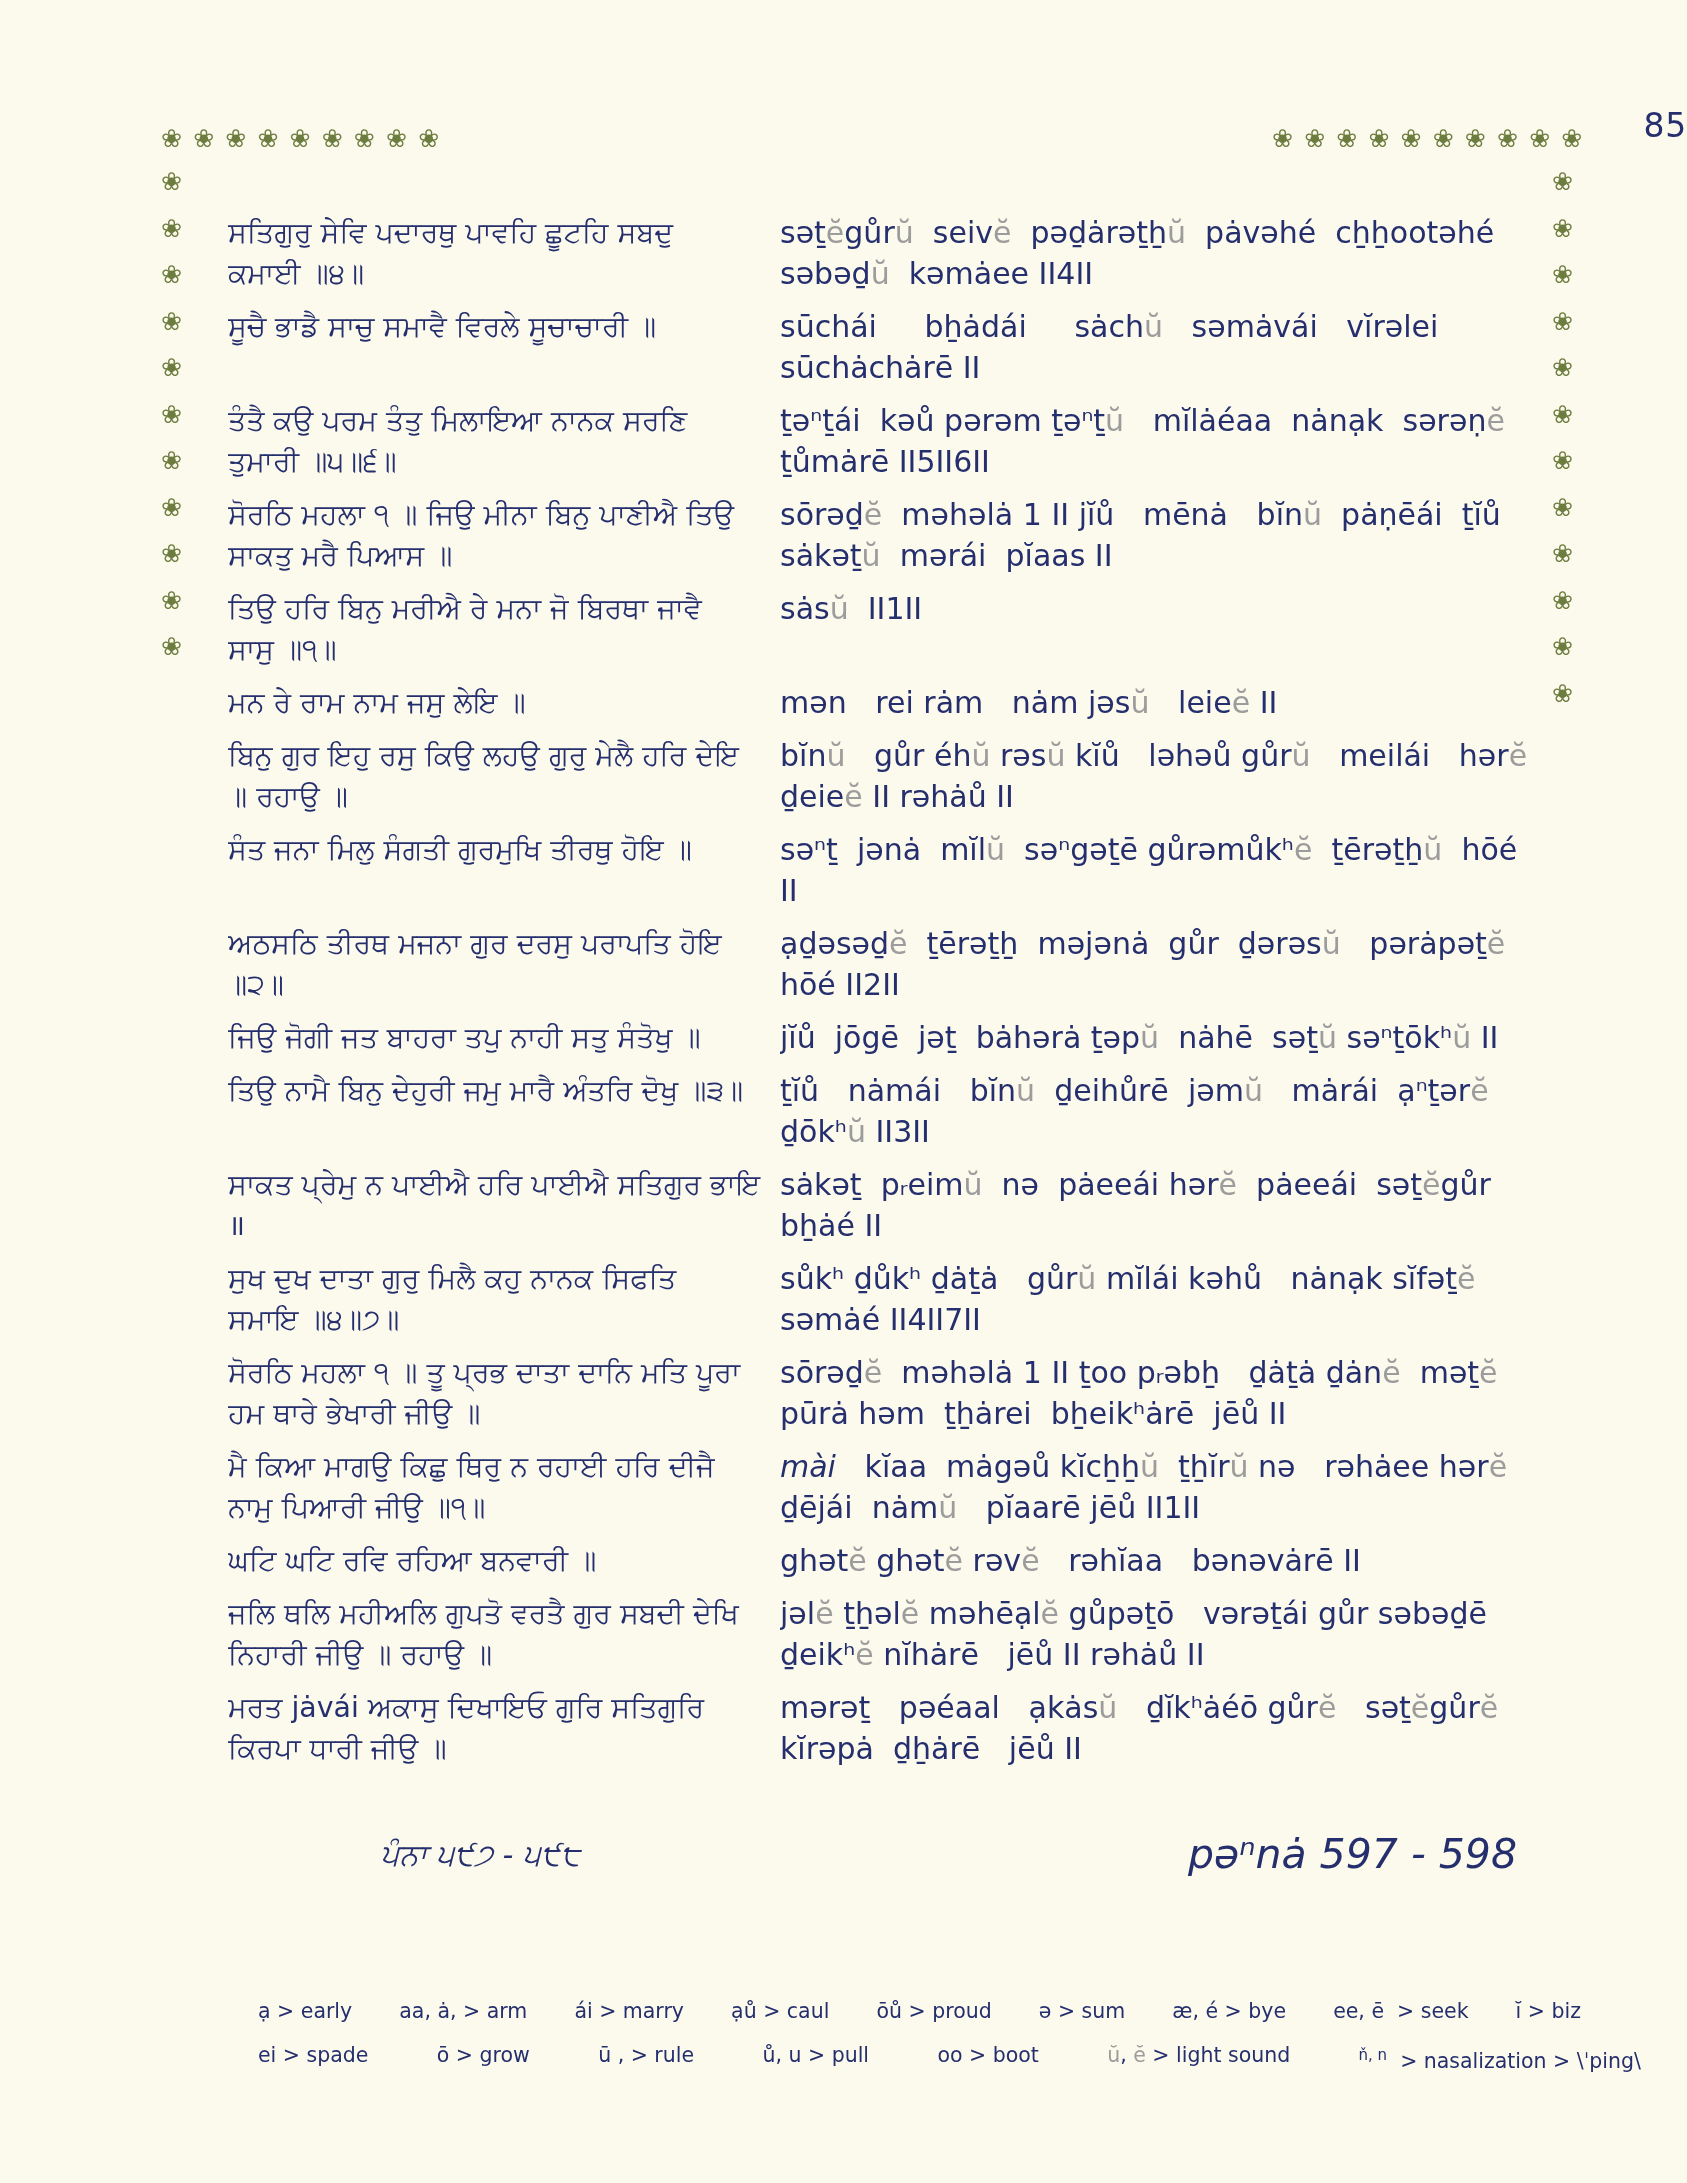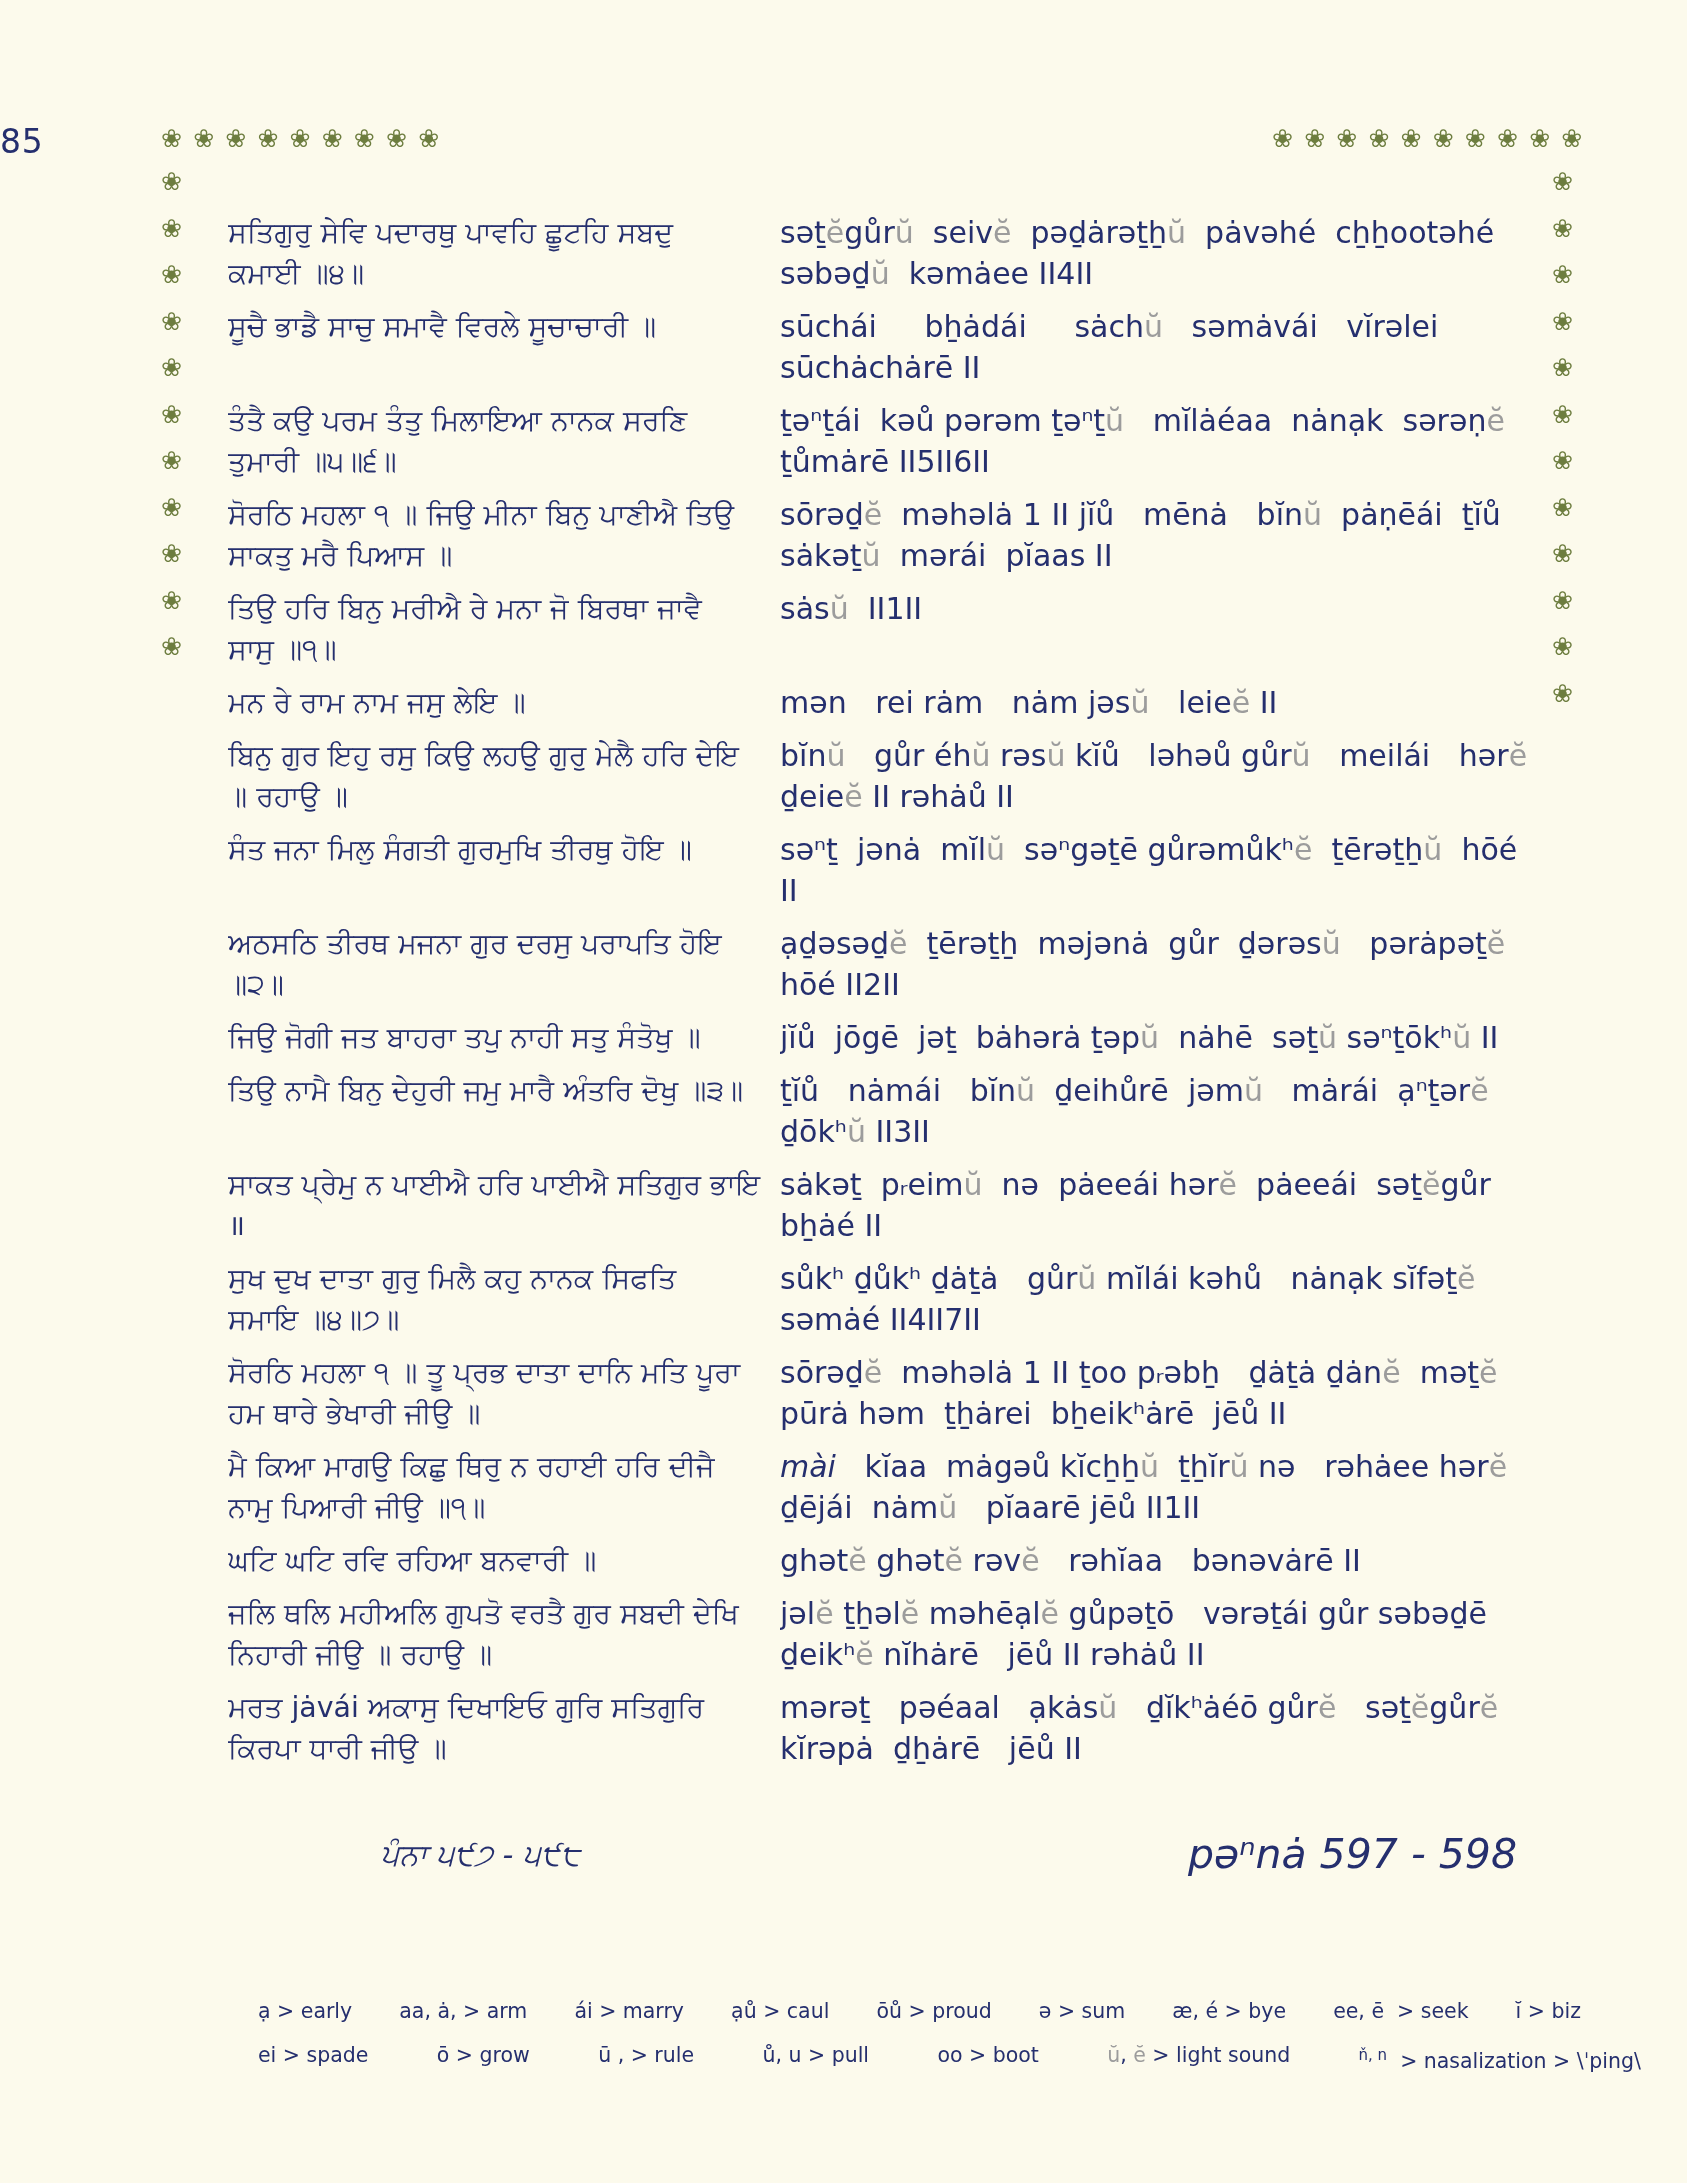--- a/index.html
+++ b/index.html
@@ -1,21 +1,21 @@
 <!DOCTYPE html>
 <html style="--paper: #fcfaec; --ink: #252f6e; --muted: #9c9c9c; --flower: #6d7d3f;font-size:10.6px"><head>
 <meta charset="utf-8">
 <style>
   html,body{margin:0;padding:0;background:#d9d9d9;}
   .sheet{
     position:relative;width:1687px;height:2183px;overflow:hidden;
     background:var(--paper,#fcfaec);color:var(--ink,#252f6e);
     font-family:"DejaVu Sans","Liberation Sans",sans-serif;
   }
-  .pageno{position:absolute;top:122px;left:0;width:100%;text-align:left;
+  .pageno{position:absolute;top:106px;left:0;width:100%;text-align:right;
     font-size:33px;letter-spacing:0.7px;}
   
   .orn-row{position:absolute;display:flex;gap:11.2px;font-size:25px;line-height:25px;color:var(--flower,#6d7d3f);}
   .orn-col{position:absolute;display:flex;flex-direction:column;gap:20px;font-size:25px;line-height:26.5px;color:var(--flower,#6d7d3f);}
   #ornTL{left:161px;top:126px;}
   #ornTR{left:1272px;top:126px;}
   #ornL{left:161px;top:169px;}
   #ornR{left:1552px;top:169px;}
   .orn-f{display:block;}
   

